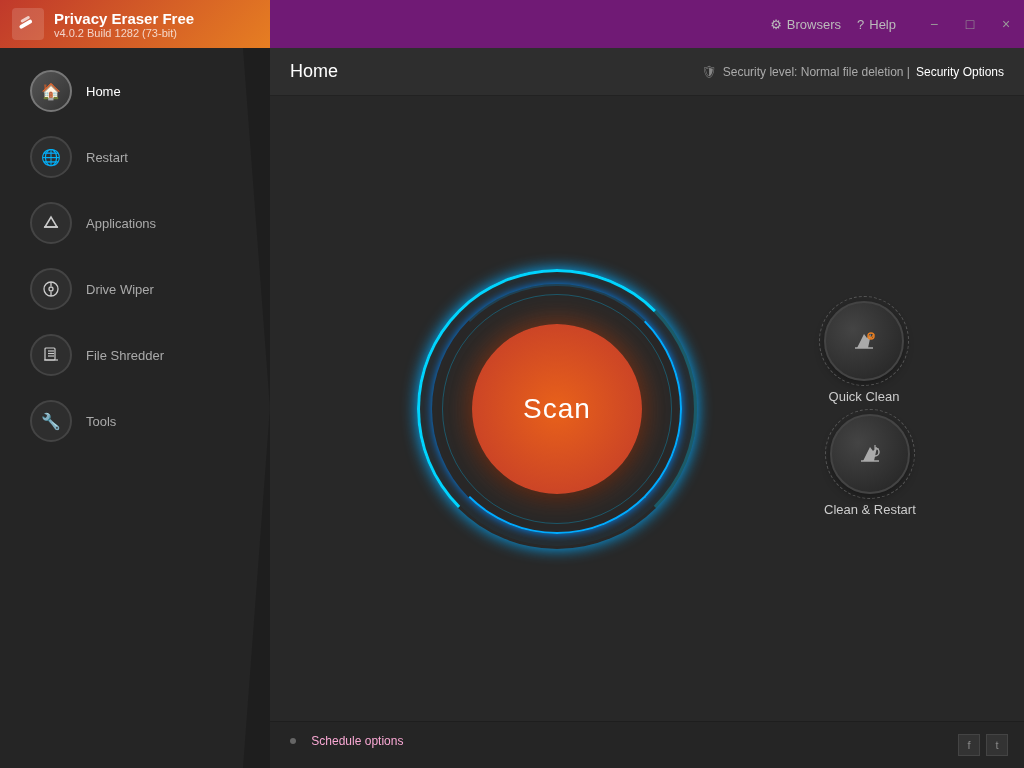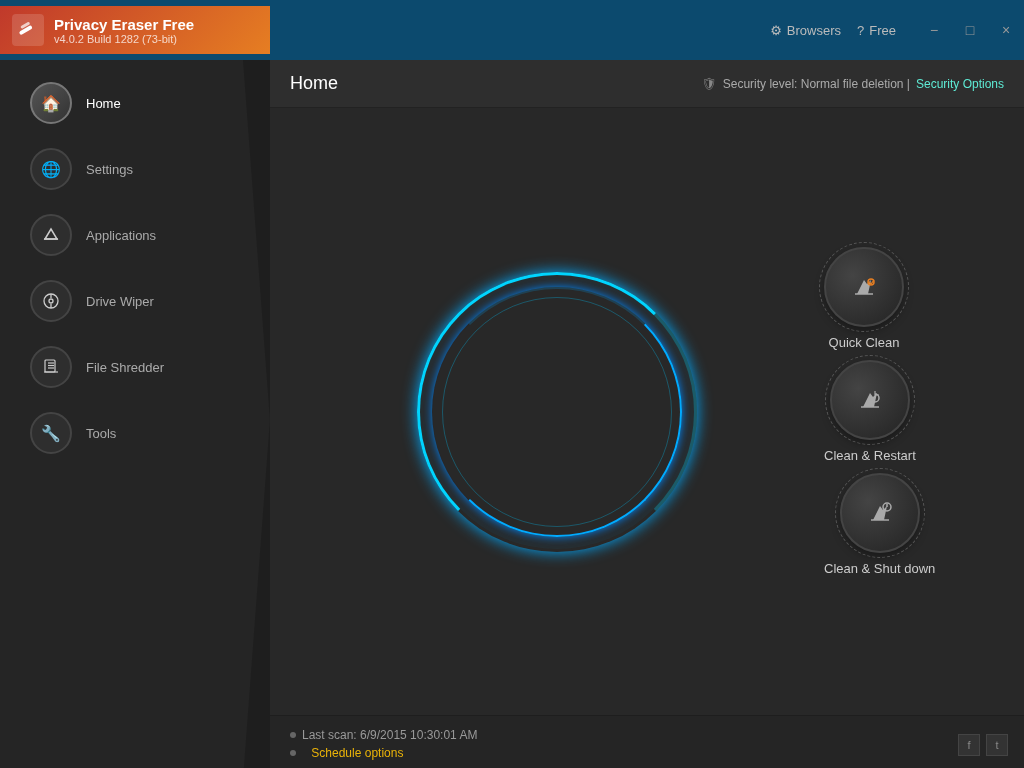--- a/index.html
+++ b/index.html
@@ -9,22 +9,22 @@
       background: #1e1e1e;
       font-family: 'Segoe UI', Arial, sans-serif;
       color: #ccc;
       overflow: hidden;
       position: relative;
     }
 
     
     #titlebar {
       width: 100%;
-      height: 60px;
-      background: #0c4a6e;
+      height: 48px;
+      background: #701a75;
       display: flex;
       align-items: center;
       position: relative;
     }
     #logo-area {
       width: 270px;
       height: 48px;
       background: linear-gradient(135deg, #c0392b, #e67e22);
       display: flex;
       align-items: center;
@@ -152,21 +152,21 @@
       border-bottom: 1px solid #222;
     }
     #page-title { color: white; font-size: 18px; font-weight: 300; }
     #security-info {
       display: flex;
       align-items: center;
       gap: 6px;
       font-size: 12px;
       color: #aaa;
     }
-    #security-link { color: #5eead4; cursor: pointer; text-decoration: none; }
+    #security-link { color: #ffffff; cursor: pointer; text-decoration: none; }
 
     
     #main-content {
       flex: 1;
       display: flex;
       align-items: center;
       justify-content: center;
       position: relative;
       padding: 20px;
     }
@@ -290,21 +290,21 @@
       gap: 6px;
       margin-bottom: 4px;
     }
     .bullet {
       width: 6px;
       height: 6px;
       border-radius: 50%;
       background: #666;
       flex-shrink: 0;
     }
-    .schedule-link { color: #eab308; cursor: pointer; text-decoration: none; }
+    .schedule-link { color: #f9a8d4; cursor: pointer; text-decoration: none; }
 
     
     #footer-social {
       position: absolute;
       bottom: 12px;
       right: 16px;
       display: flex;
       gap: 6px;
     }
     .social-btn {
@@ -337,41 +337,41 @@
     </div>
   </div>
   <div id="titlebar-controls">
     <div id="titlebar-menu">
       <div class="title-menu-item">
         <span>⚙</span>
         <span>Browsers</span>
       </div>
       <div class="title-menu-item">
         <span>?</span>
-        <span>Free</span>
+        <span>Help</span>
       </div>
     </div>
     <div id="window-buttons">
       <div class="win-btn">−</div>
       <div class="win-btn">□</div>
       <div class="win-btn" id="close-btn">×</div>
     </div>
   </div>
 </div>
 
 <div id="content">
 
   <div id="sidebar">
     <div class="sidebar-item active">
       <div class="sidebar-icon-circle">🏠</div>
       <span class="sidebar-label">Home</span>
     </div>
     <div class="sidebar-item">
       <div class="sidebar-icon-circle">🌐</div>
-      <span class="sidebar-label">Settings</span>
+      <span class="sidebar-label">Restart</span>
     </div>
     <div class="sidebar-item">
       <div class="sidebar-icon-circle">
         <svg width="20" height="20" viewBox="0 0 20 20" fill="none" stroke="#ccc" stroke-width="1.5">
           <path d="M4 14 L10 4 L16 14 Z"></path>
           <line x1="3" y1="14" x2="17" y2="14"></line>
         </svg>
       </div>
       <span class="sidebar-label">Applications</span>
     </div>
@@ -415,20 +415,21 @@
       </div>
     </div>
 
     <div id="main-content">
 
       <div id="scan-area">
         <div class="scan-outer">
           <div class="scan-ring ring1"></div>
           <div class="scan-ring ring2"></div>
           <div class="scan-ring ring3"></div>
+          <button class="scan-btn">Scan</button>
         </div>
       </div>
 
       <div id="right-panel">
         <div class="action-btn-wrap">
           <div class="action-btn">
             <svg width="30" height="30" viewBox="0 0 30 30" fill="none">
               <path d="M8 22 L15 8 L18 12 L22 8 L19 22 Z" fill="#aaa"></path>
               <path d="M6 22 L24 22" stroke="#aaa" stroke-width="1.5"></path>
               <circle cx="22" cy="10" r="3" fill="none" stroke="#e67e22" stroke-width="1.5"></circle>
@@ -443,39 +444,24 @@
             <svg width="30" height="30" viewBox="0 0 30 30" fill="none">
               <path d="M8 22 L15 8 L18 12 L22 8 L19 22 Z" fill="#aaa"></path>
               <path d="M6 22 L24 22" stroke="#aaa" stroke-width="1.5"></path>
               <path d="M20 9 A4 4 0 1 1 16 13" stroke="#aaa" stroke-width="1.5" fill="none"></path>
               <path d="M20 6 L20 10 L24 10" stroke="#aaa" stroke-width="1.2" fill="none"></path>
             </svg>
           </div>
           <span class="action-label">Clean &amp; Restart</span>
         </div>
 
-        <div class="action-btn-wrap">
-          <div class="action-btn">
-            <svg width="30" height="30" viewBox="0 0 30 30" fill="none">
-              <path d="M8 22 L15 8 L18 12 L22 8 L19 22 Z" fill="#aaa"></path>
-              <path d="M6 22 L24 22" stroke="#aaa" stroke-width="1.5"></path>
-              <circle cx="22" cy="9" r="4" fill="none" stroke="#aaa" stroke-width="1.5"></circle>
-              <line x1="22" y1="6" x2="22" y2="9" stroke="#aaa" stroke-width="1.5"></line>
-            </svg>
-          </div>
-          <span class="action-label">Clean &amp; Shut down</span>
-        </div>
       </div>
     </div>
 
     <div id="status-bar">
-      <div class="status-item">
-        <div class="bullet"></div>
-        <span>Last scan:  6/9/2015 10:30:01 AM</span>
-      </div>
       <div class="status-item">
         <div class="bullet"></div>
         &nbsp;
         <a class="schedule-link" href="#">Schedule options</a>
       </div>
     </div>
   </div>
 </div>
 
 <div id="footer-social">

